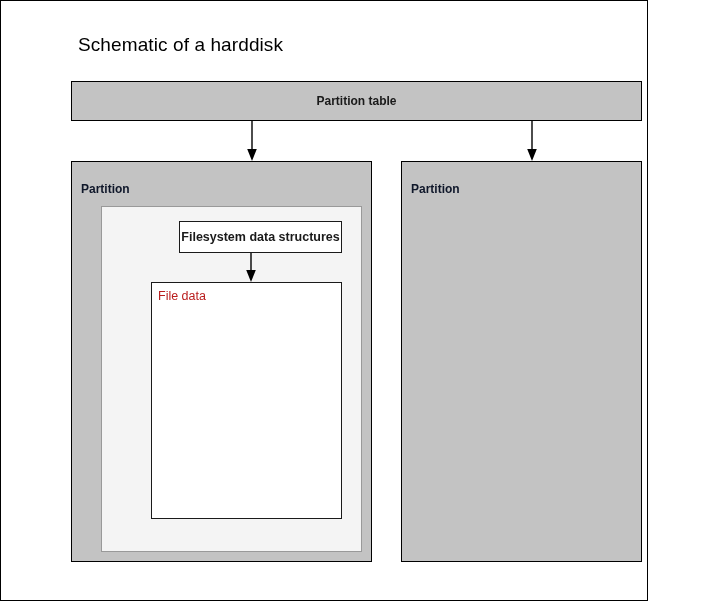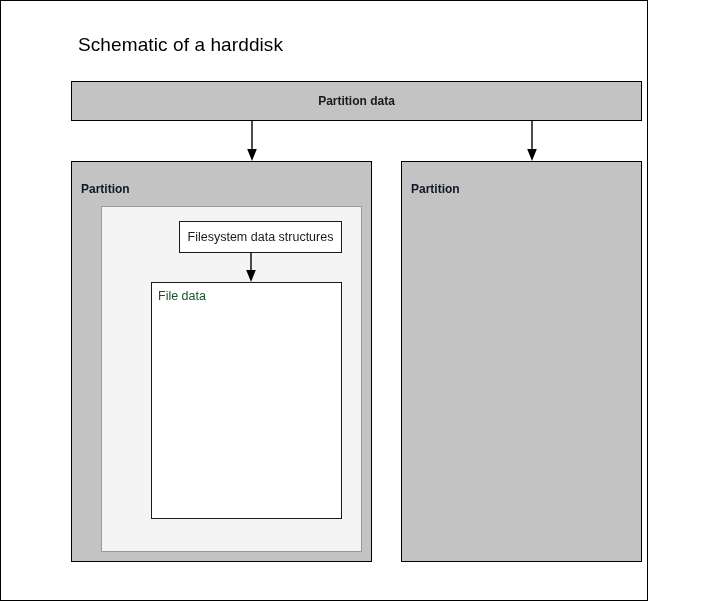--- a/index.html
+++ b/index.html
@@ -85,55 +85,56 @@
   #filesystem-structures {
     left: 178px;
     top: 220px;
     width: 163px;
     height: 32px;
     background: #ffffff;
     border: 1px solid #1a1a1a;
     display: flex;
     align-items: center;
     justify-content: center;
+    font-weight: bold;
   }
   #filesystem-structures .lbl {
     font-size: 12.5px;
     color: #1a1a1a;
     white-space: nowrap;
   }
   #file-data {
     left: 150px;
     top: 281px;
     width: 191px;
     height: 237px;
     background: #ffffff;
     border: 1px solid #1a1a1a;
   }
   #file-data .lbl {
     position: absolute;
     left: 6px;
     top: 6px;
     font-size: 12.5px;
-    color: #14532d;
+    color: #b91c1c;
   }
   .arrow {
     position: absolute;
   }
   .arrow svg { display: block; }
 </style>
 </head>
 <body>
 
 <div id="page">
 
   <div id="title">Schematic of a harddisk</div>
 
   <div class="box" id="partition-table">
-    <span class="lbl">Partition data</span>
+    <span class="lbl">Partition table</span>
   </div>
 
   <div class="arrow" style="left:243px; top:120px; width:16px; height:40px;">
     <svg width="16" height="40" viewBox="0 0 16 40">
       <line x1="8" y1="0" x2="8" y2="32" stroke="#000000" stroke-width="1.4"></line>
       <polygon points="8,40 3.2,28 12.8,28" fill="#000000"></polygon>
     </svg>
   </div>
 
   <div class="arrow" style="left:523px; top:120px; width:16px; height:40px;">

